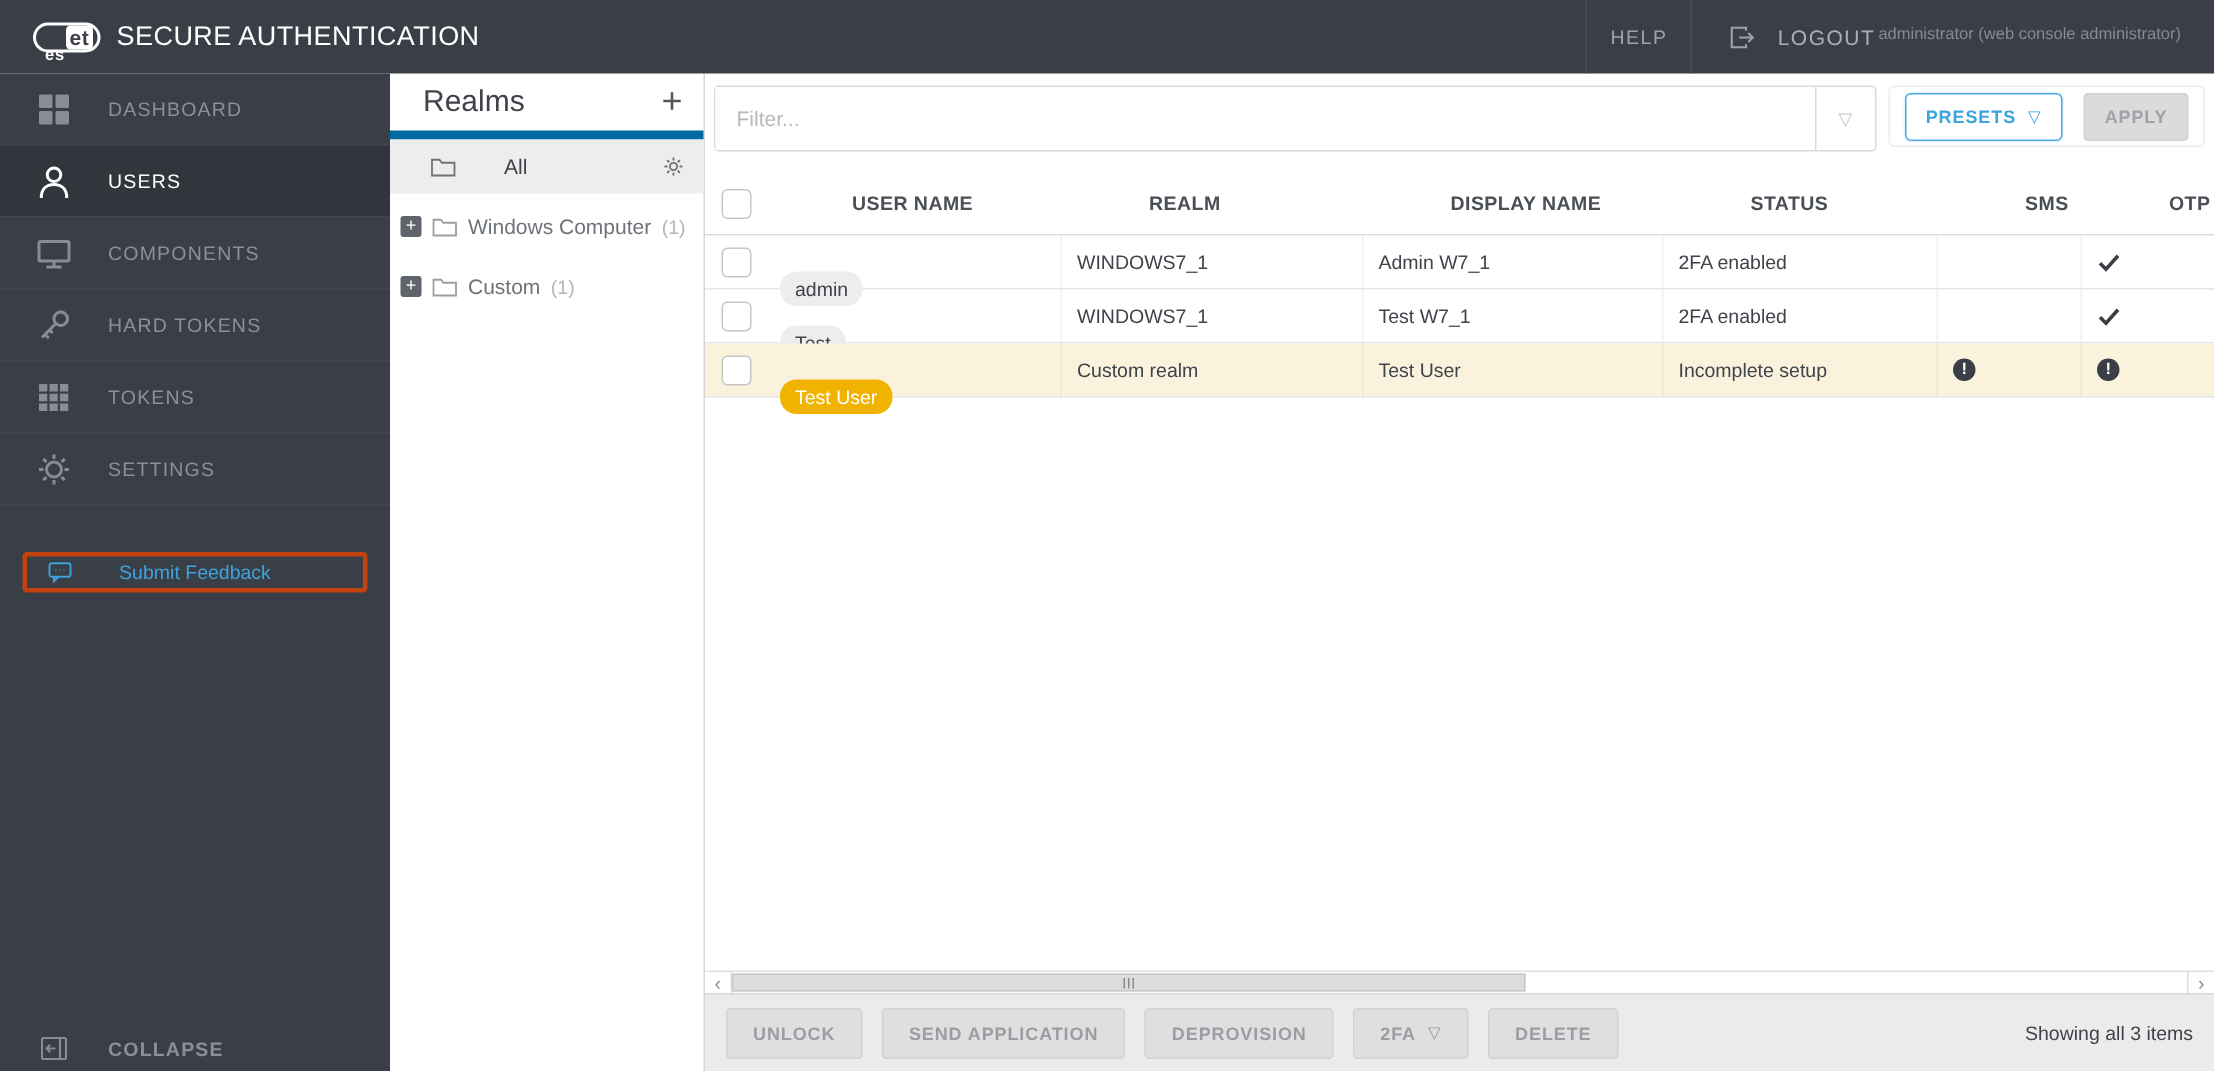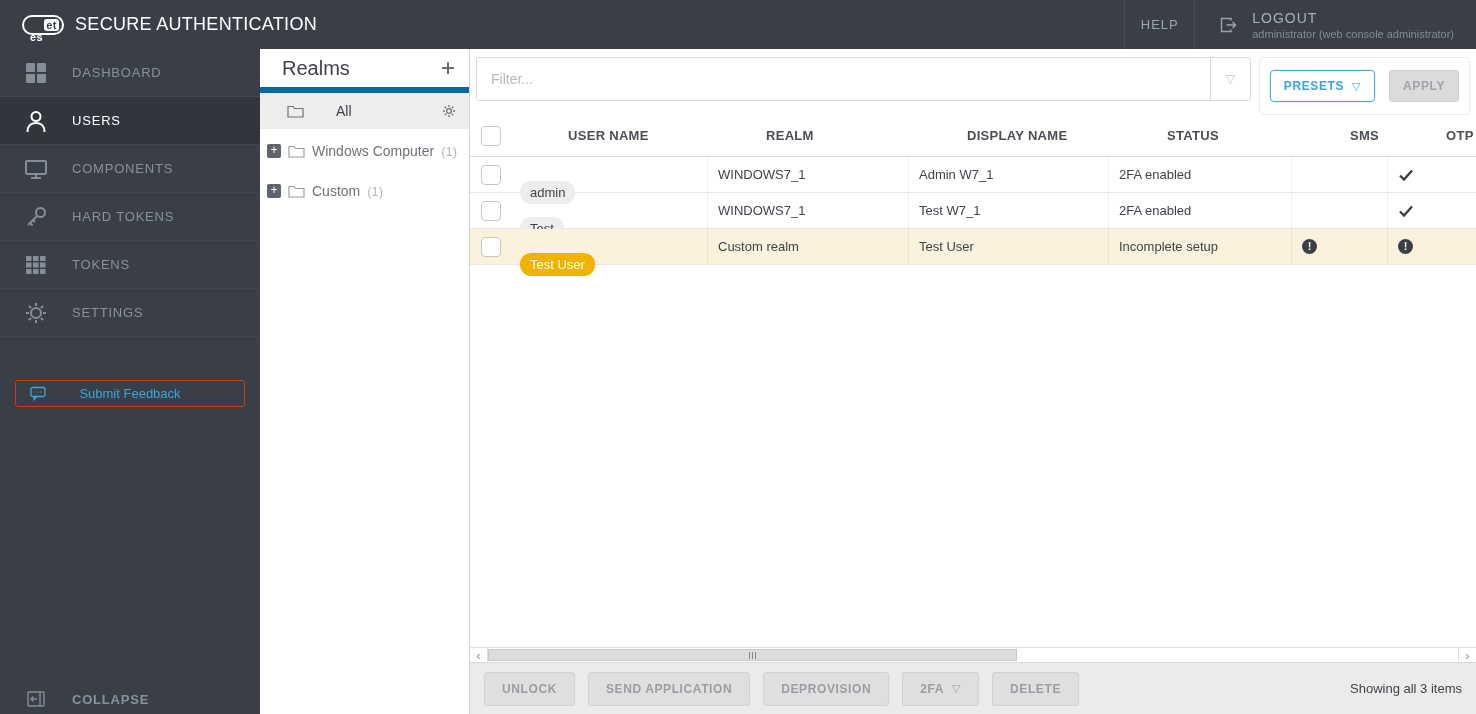--- a/index.html
+++ b/index.html
@@ -6,42 +6,42 @@
   html,body { width:1476px; height:714px; overflow:hidden;
     font-family:"Liberation Sans", sans-serif; background:#fff; }
 
   
   .topbar { position:absolute; top:0; left:0; width:1476px; height:49px;
     background:#3A3F47; display:flex; align-items:stretch; z-index:5; }
   .brand { display:flex; align-items:center; gap:11px; padding-left:22px; }
   .eset-logo { display:inline-flex; align-items:center; border:2px solid #fff;
     border-radius:10px; height:20px; padding:0 3px 0 6px; gap:1px; }
   .eset-logo .es { color:#fff; font-weight:bold; font-size:11px; letter-spacing:.5px;margin-top:24px; }
-  .eset-logo .et { background:#fff; color:#3A3F47; font-weight:bold; font-size:11px;
+  .eset-logo .et { background:#fff; color:#3A3F47; font-weight:bold; font-size:14px;
     border-radius:3px; padding:0 2px; letter-spacing:.5px; }
   .brand-text { color:#fff; font-size:18px; letter-spacing:.3px; font-weight:500; }
   .topbar-right { margin-left:auto; display:flex; }
   .help-btn { width:70px; border-left:1px solid #474D56; display:flex;
     align-items:center; justify-content:center; color:#9CA3AB; font-size:13px;
     letter-spacing:1px; cursor:pointer; }
   .logout-btn { border-left:1px solid #474D56; display:flex; align-items:center;
     gap:13px; padding:0 22px; min-width:240px; cursor:pointer; }
-  .logout-txt { display:flex; flex-direction:column; gap:2px; }
+  .logout-txt { display:flex; flex-direction:row; gap:2px; }
   .logout-main { color:#A9AFB7; font-size:14px; letter-spacing:1px; }
   .logout-sub { color:#858B93; font-size:11px; }
 
   
   .sidebar { position:absolute; top:49px; left:0; width:260px; bottom:0;
     background:#3A3F47; }
   .nav-item { height:48px; display:flex; align-items:center;
     border-bottom:1px solid #42474F; color:#8A9099; cursor:pointer; }
   .nav-item .nav-ico { width:72px; display:flex; justify-content:center; }
   .nav-label { font-size:13px; letter-spacing:.8px; }
   .nav-item.active { background:#31363D; color:#fff; }
-  .feedback-btn { margin:43px 15px 0 15px; height:27px; border:1px solid #c2410c;
+  .feedback-btn { margin:31px 15px 0 15px; height:27px; border:3px solid #c2410c;
     border-radius:3px; display:flex; align-items:center; color:#3DA3DC;
     font-size:13px; cursor:pointer; position:relative; }
   .feedback-btn .fb-ico { position:absolute; left:14px; display:flex; }
   .feedback-btn .fb-label { margin:0 auto; }
   .collapse-row { position:absolute; bottom:7px; left:0; width:304px; height:48px;
     display:flex; align-items:flex-end; color:#8A9099; cursor:pointer; }
   .collapse-row .nav-ico { width:72px; display:flex; justify-content:center; }
   .collapse-label { font-size:13px; font-weight:bold; letter-spacing:.8px; }
 
   
@@ -71,21 +71,21 @@
   .filter-row { height:66px; flex:0 0 auto; display:flex; align-items:flex-start;
     padding:8px 6px 0 6px; gap:8px; }
   .filter-box { flex:1; height:44px; border:1px solid #D9D9D9; border-radius:3px;
     display:flex; }
   .filter-box input { flex:1; border:none; outline:none; padding:0 14px;
     font-size:14px; color:#404040; font-family:"Liberation Sans",sans-serif; }
   .filter-box input::placeholder { color:#B8B8B8; }
   .filter-dd { width:40px; border-left:1px solid #D9D9D9; display:flex;
     align-items:center; justify-content:center; color:#C6C6C6; font-size:12px;
     cursor:pointer; }
-  .presets-group { flex:0 0 auto; height:58px; border:1px solid #ECECEC;
+  .presets-group { flex:0 0 auto; height:41px; border:1px solid #ECECEC;
     border-radius:4px; display:flex; align-items:center; gap:14px;
     padding:16px 10px; }
   .presets-btn { height:32px; padding:0 13px; background:#fff;
     border:1px solid #4AA8DF; border-radius:4px; color:#3DA3DC; font-size:12px;
     font-weight:bold; letter-spacing:.6px; display:flex; align-items:center;
     gap:8px; cursor:pointer; box-shadow:0 0 0 1px rgba(61,163,220,.12); }
   .presets-btn .tri { font-size:11px; font-weight:normal; }
   .apply-btn { height:32px; padding:0 13px; background:#DBDBDB;
     border:1px solid #D2D2D2; border-radius:3px; color:#9FA3A9; font-size:12px;
     font-weight:bold; letter-spacing:.6px; display:flex; align-items:center; }

